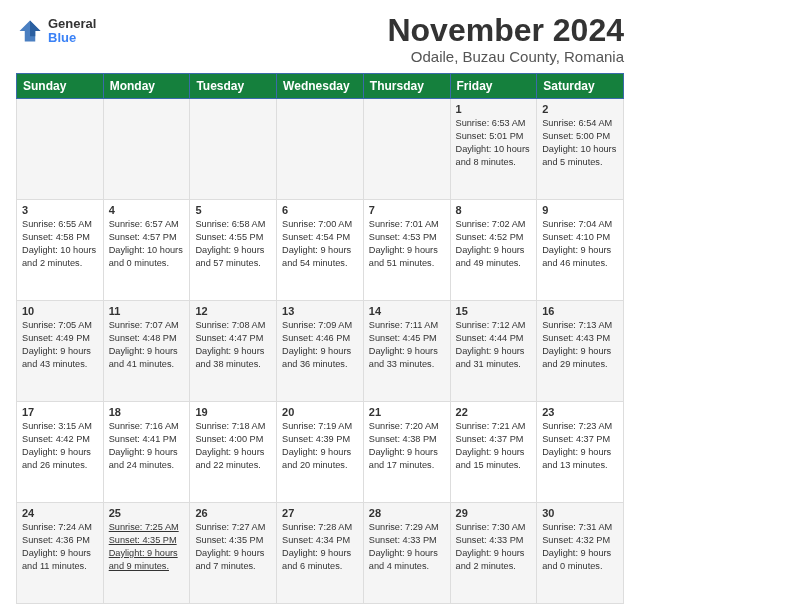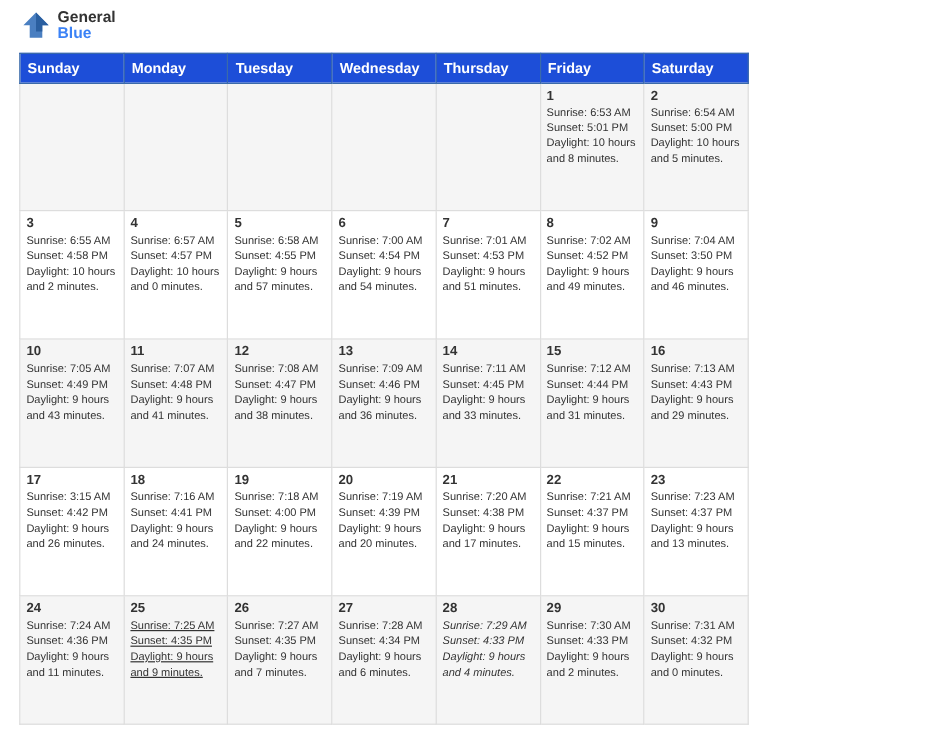--- a/index.html
+++ b/index.html
@@ -6,21 +6,21 @@
     body {
       font-family: Arial, sans-serif;
       background: #fff;
       width: 792px;
       height: 612px;
       overflow: hidden;
     }
     .page {
       width: 640px;
       height: 612px;
-      padding: 3px 16px 8px 16px;
+      padding: 13px 16px 8px 16px;
       display: flex;
       flex-direction: column;
     }
     .header {
       display: flex;
       align-items: flex-start;
       justify-content: space-between;
       margin-bottom: 8px;
     }
     .logo {
@@ -62,21 +62,21 @@
       color: #555;
     }
     .calendar {
       flex: 1;
       border: 1px solid #ccc;
       border-collapse: collapse;
       width: 100%;
       table-layout: fixed;
     }
     .calendar th {
-      background-color: #1d4ed8;
+      background-color: #15803d;
       color: #fff;
       text-align: left;
       padding: 5px 6px;
       font-size: 12px;
       font-weight: bold;
       border: 1px solid #3a6aaa;
       margin-top: 30px;
     }
     .calendar td {
       vertical-align: top;
@@ -115,20 +115,24 @@
     <div class="logo">
       <svg class="logo-icon" viewBox="0 0 32 32" xmlns="http://www.w3.org/2000/svg">
         <polygon points="16,4 28,16 22,16 22,28 10,28 10,16 4,16" fill="#4a7fc1"></polygon>
         <polygon points="16,4 28,16 22,16 22,22 16,22" fill="#2a5fa0"></polygon>
       </svg>
       <div class="logo-text">
         <span class="logo-general">General</span>
         <span class="logo-blue">Blue</span>
       </div>
     </div>
+    <div class="title-block">
+      <div class="month-title">November 2024</div>
+      <div class="location">Odaile, Buzau County, Romania</div>
+    </div>
   </div>
 
   <table class="calendar">
     <thead>
       <tr>
       <th>Sunday</th>
           <th>Monday</th>
           <th>Tuesday</th>
           <th>Wednesday</th>
           <th>Thursday</th>
@@ -197,21 +201,21 @@
           <td>
             <span class="day-number">8</span>
             <div class="day-info" style="white-space: pre-line;">Sunrise: 7:02 AM
 Sunset: 4:52 PM
 Daylight: 9 hours
 and 49 minutes.</div>
           </td>
           <td>
             <span class="day-number">9</span>
             <div class="day-info" style="white-space: pre-line;">Sunrise: 7:04 AM
-Sunset: 3:50 PM
+Sunset: 4:10 PM
 Daylight: 9 hours
 and 46 minutes.</div>
           </td>
         </tr>
         <tr>
           <td>
             <span class="day-number">10</span>
             <div class="day-info" style="white-space: pre-line;">Sunrise: 7:05 AM
 Sunset: 4:49 PM
 Daylight: 9 hours
@@ -335,21 +339,21 @@
           </td>
           <td>
             <span class="day-number">27</span>
             <div class="day-info" style="white-space: pre-line;">Sunrise: 7:28 AM
 Sunset: 4:34 PM
 Daylight: 9 hours
 and 6 minutes.</div>
           </td>
           <td>
             <span class="day-number">28</span>
-            <div class="day-info" style="white-space: pre-line; font-style: italic;">Sunrise: 7:29 AM
+            <div class="day-info" style="white-space: pre-line;">Sunrise: 7:29 AM
 Sunset: 4:33 PM
 Daylight: 9 hours
 and 4 minutes.</div>
           </td>
           <td>
             <span class="day-number">29</span>
             <div class="day-info" style="white-space: pre-line;">Sunrise: 7:30 AM
 Sunset: 4:33 PM
 Daylight: 9 hours
 and 2 minutes.</div>

